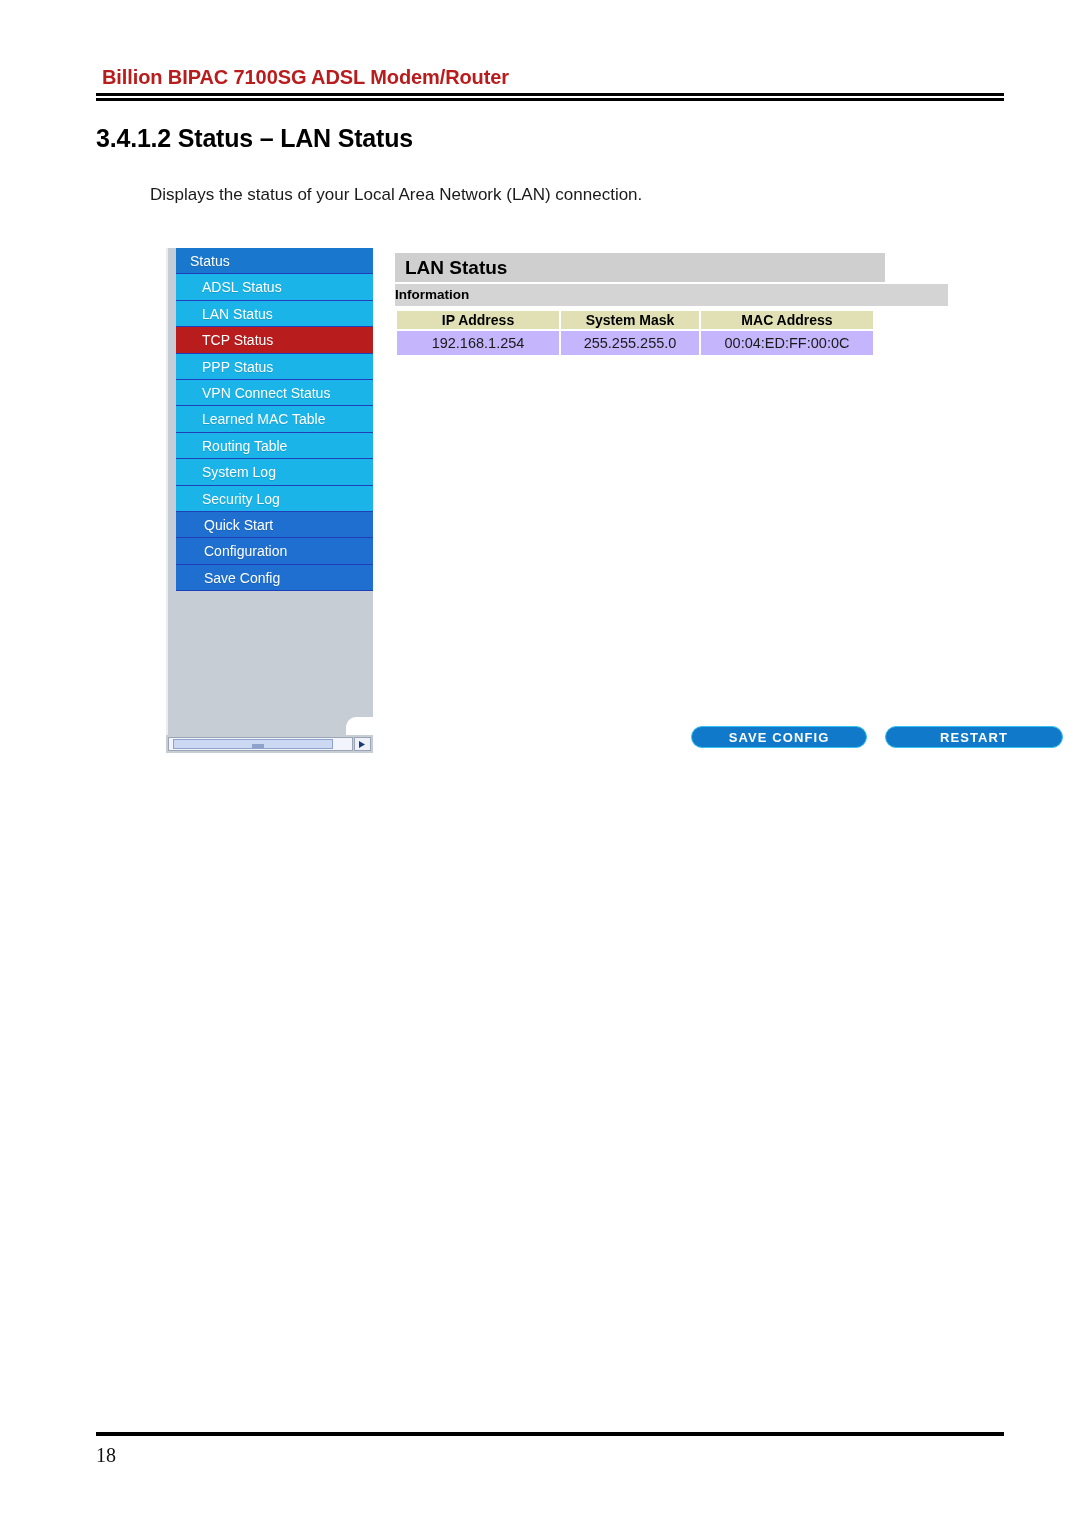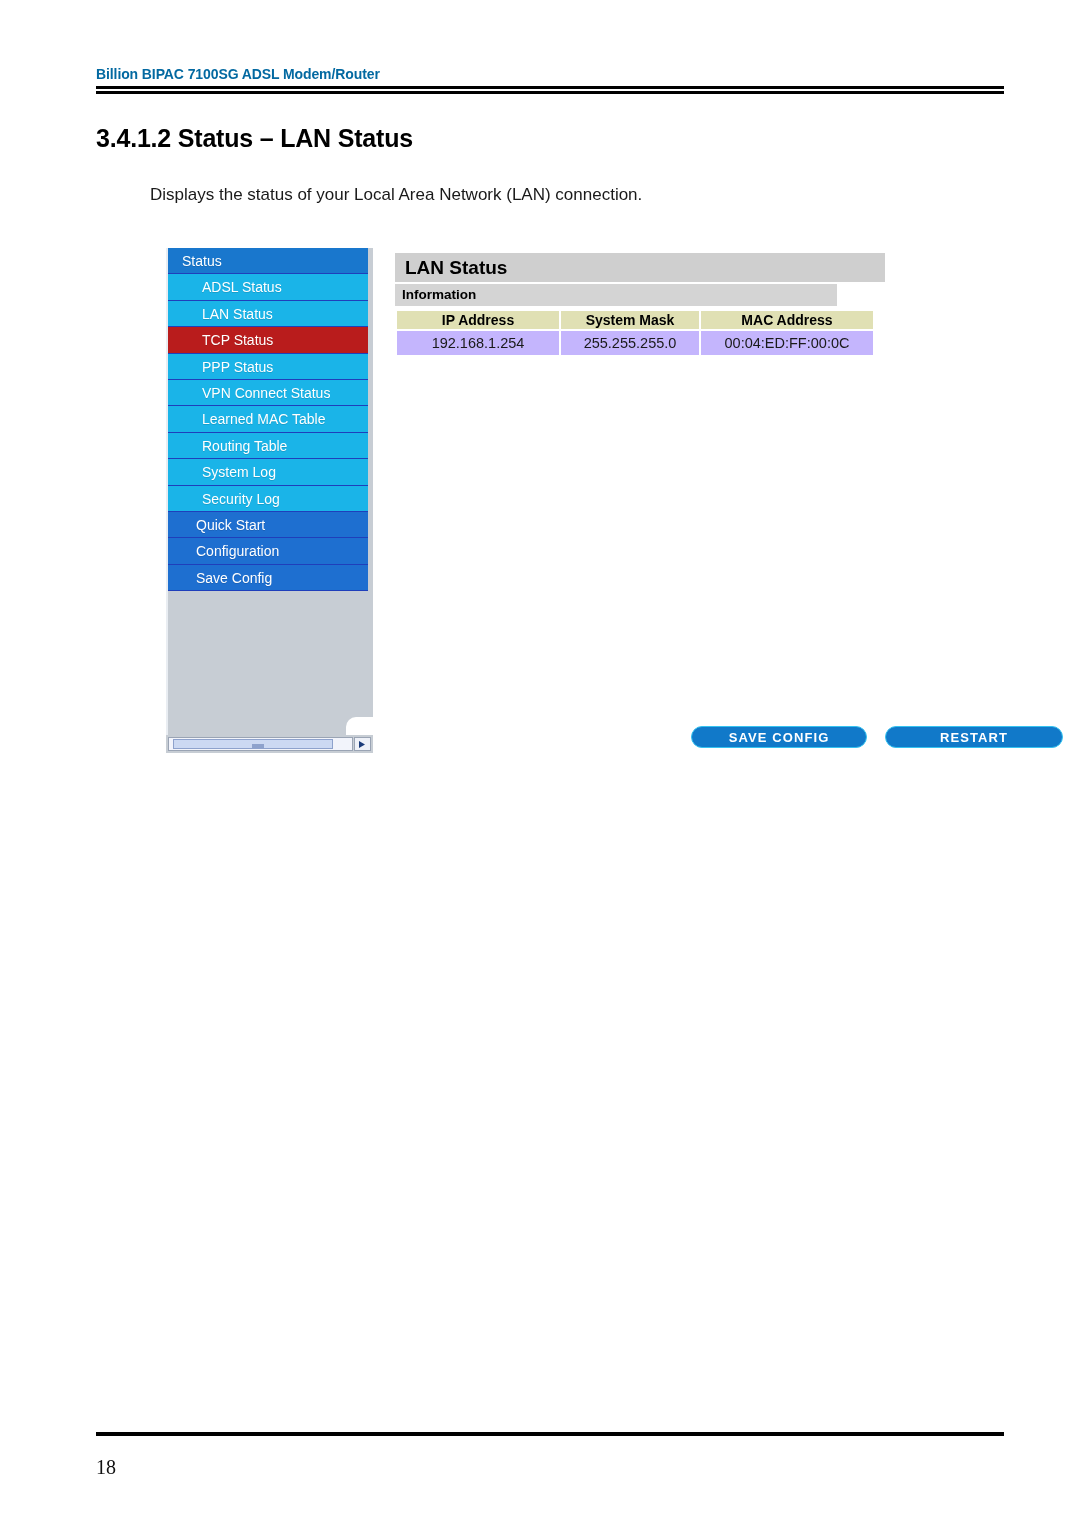--- a/index.html
+++ b/index.html
@@ -16,25 +16,26 @@
   }
 
   
   .page-header {
     position: absolute;
     left: 96px;
     top: 66px;
     width: 908px;
   }
   .page-header .doc-title {
-    font-size: 14px;
-    font-weight: bold;
-    color: #0369a1;
+    font-size: 20px;
+    font-weight: bold;
+    color: #b91c1c;
     letter-spacing: -0.1px;
     white-space: nowrap;
+    margin-left: 6px;
   }
   .rule-double {
     margin-top: 4px;
     border-top: 3px solid #000;
     border-bottom: 3px solid #000;
     height: 2px;
     box-sizing: content-box;
   }
 
   
@@ -70,42 +71,42 @@
     position: absolute;
     left: 0px;
     top: 0px;
     width: 205px;
     height: 487px;
     background: #c7cdd4;
     border-left: 2px solid #e9edf2;
   }
   .menu {
     position: absolute;
-    left: 0px;
+    left: 8px;
     top: 0px;
     width: 200px;
   }
   .menu-item {
     height: 26.4px;
     line-height: 26.4px;
     box-sizing: border-box;
     font-size: 14px;
     color: #ffffff;
     border-bottom: 1px solid #1f3fbb;
     padding-left: 14px;
     white-space: nowrap;
     text-shadow: 0 1px 0 rgba(0,0,0,0.12);
   }
   .menu-item.top {
     background: #1977cd;
     padding-left: 14px;
   }
   .menu-item.sub {
     background: #1ab4e8;
-    padding-left: 34px;
+    padding-left: 26px;
   }
   .menu-item.sub.active {
     background: #b91c1c;
   }
   .menu-item.sec {
     background: #1e6fd0;
     padding-left: 28px;
   }
 
   .scroll-strip {
@@ -186,28 +187,28 @@
     font-weight: bold;
     color: #000;
     line-height: 29px;
     padding-left: 10px;
     box-sizing: border-box;
   }
   .panel-subtitle {
     position: absolute;
     left: 22px;
     top: 36px;
-    width: 442px;
+    width: 553px;
     height: 22px;
     background: #d4d4d4;
     font-size: 13.5px;
     font-weight: bold;
     color: #000;
     line-height: 22px;
-    padding-left: 7px;
+    padding-left: 0;
     box-sizing: border-box;
   }
 
   .info-table {
     position: absolute;
     left: 22px;
     top: 61px;
     border-collapse: separate;
     border-spacing: 2px 2px;
     font-size: 14px;
@@ -268,21 +269,20 @@
     width: 908px;
     border-top: 4px solid #000;
   }
   .page-number {
     position: absolute;
     left: 96px;
     top: 1444px;
     font-family: "Liberation Serif", serif;
     font-size: 20px;
     color: #111;
-    margin-top: 12px;
   }
 </style>
 </head>
 <body>
 
 <div class="page-header">
   <div class="doc-title">Billion BIPAC 7100SG ADSL Modem/Router</div>
   <div class="rule-double"></div>
 </div>
 

